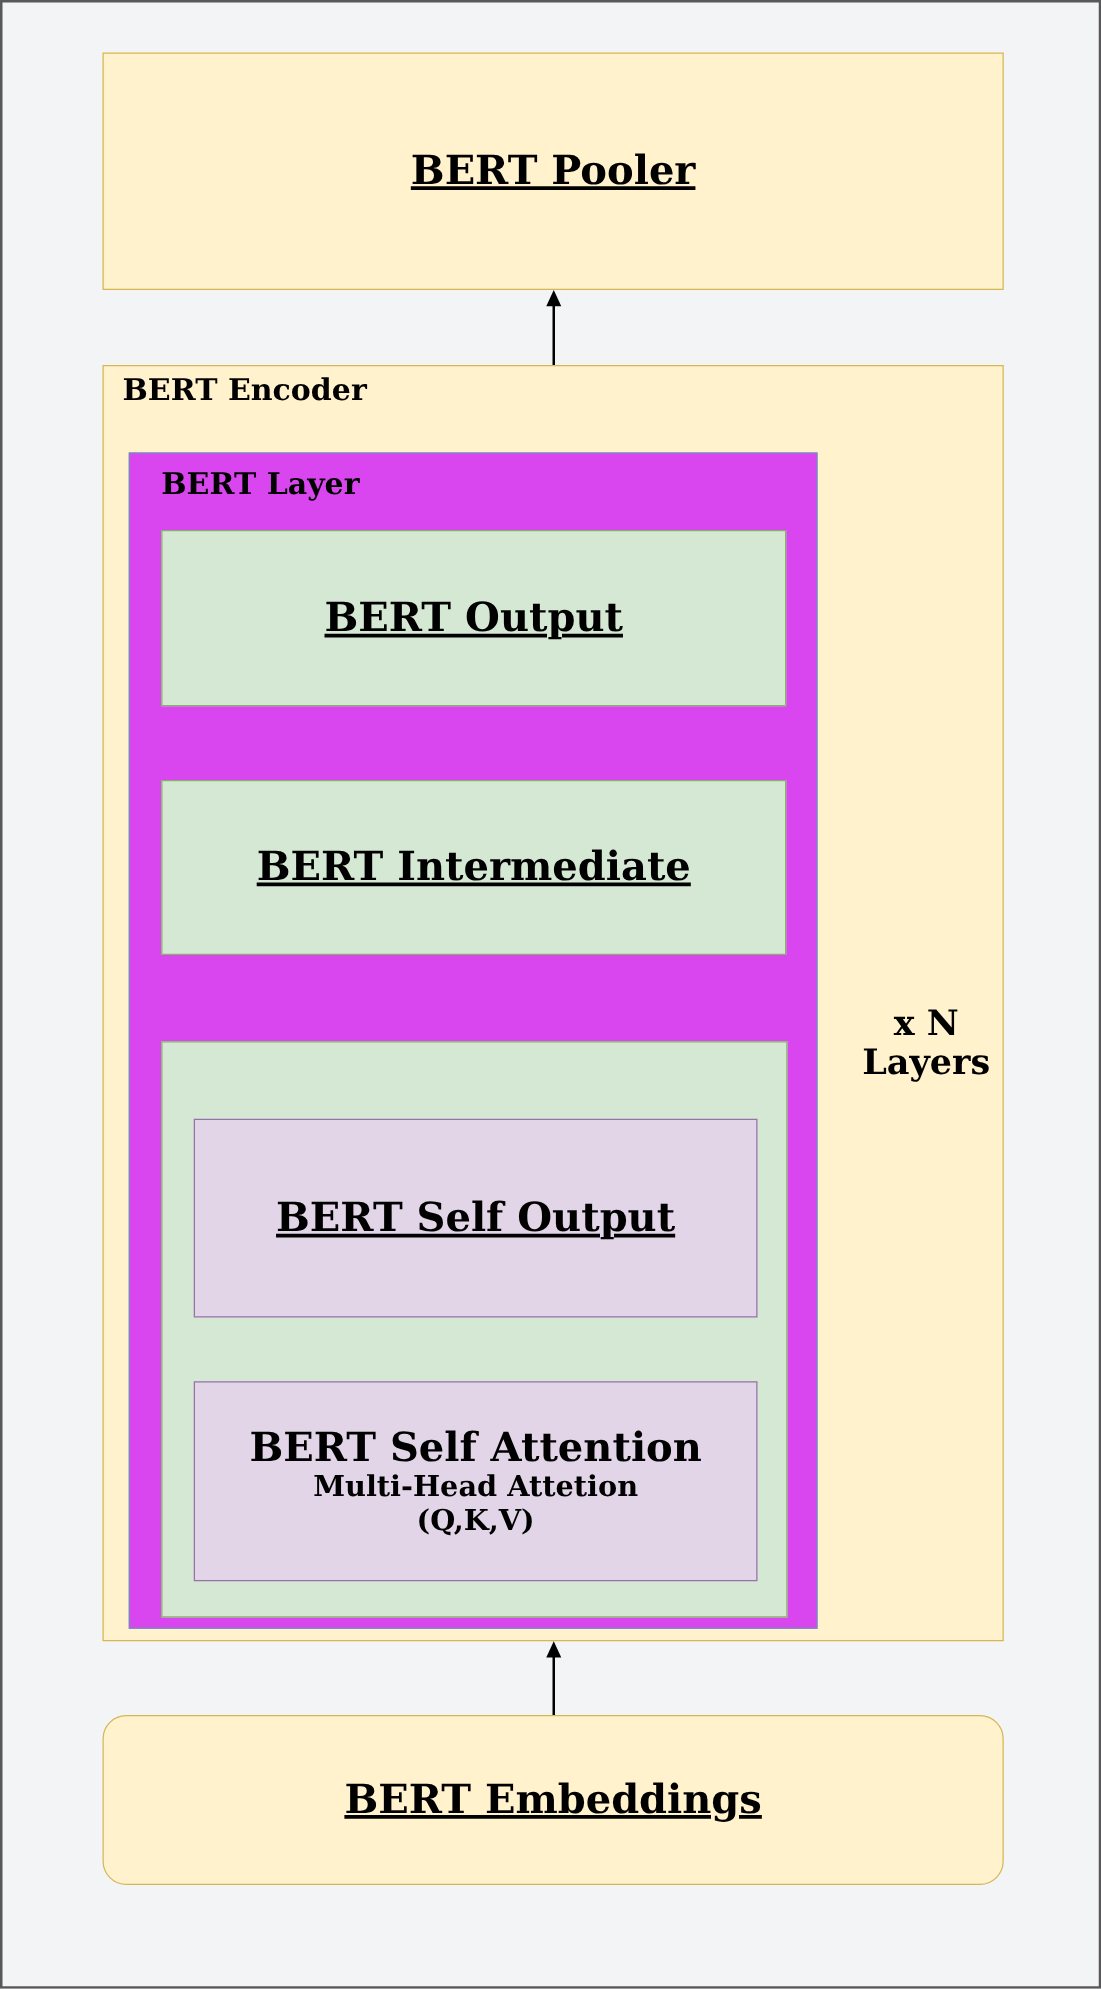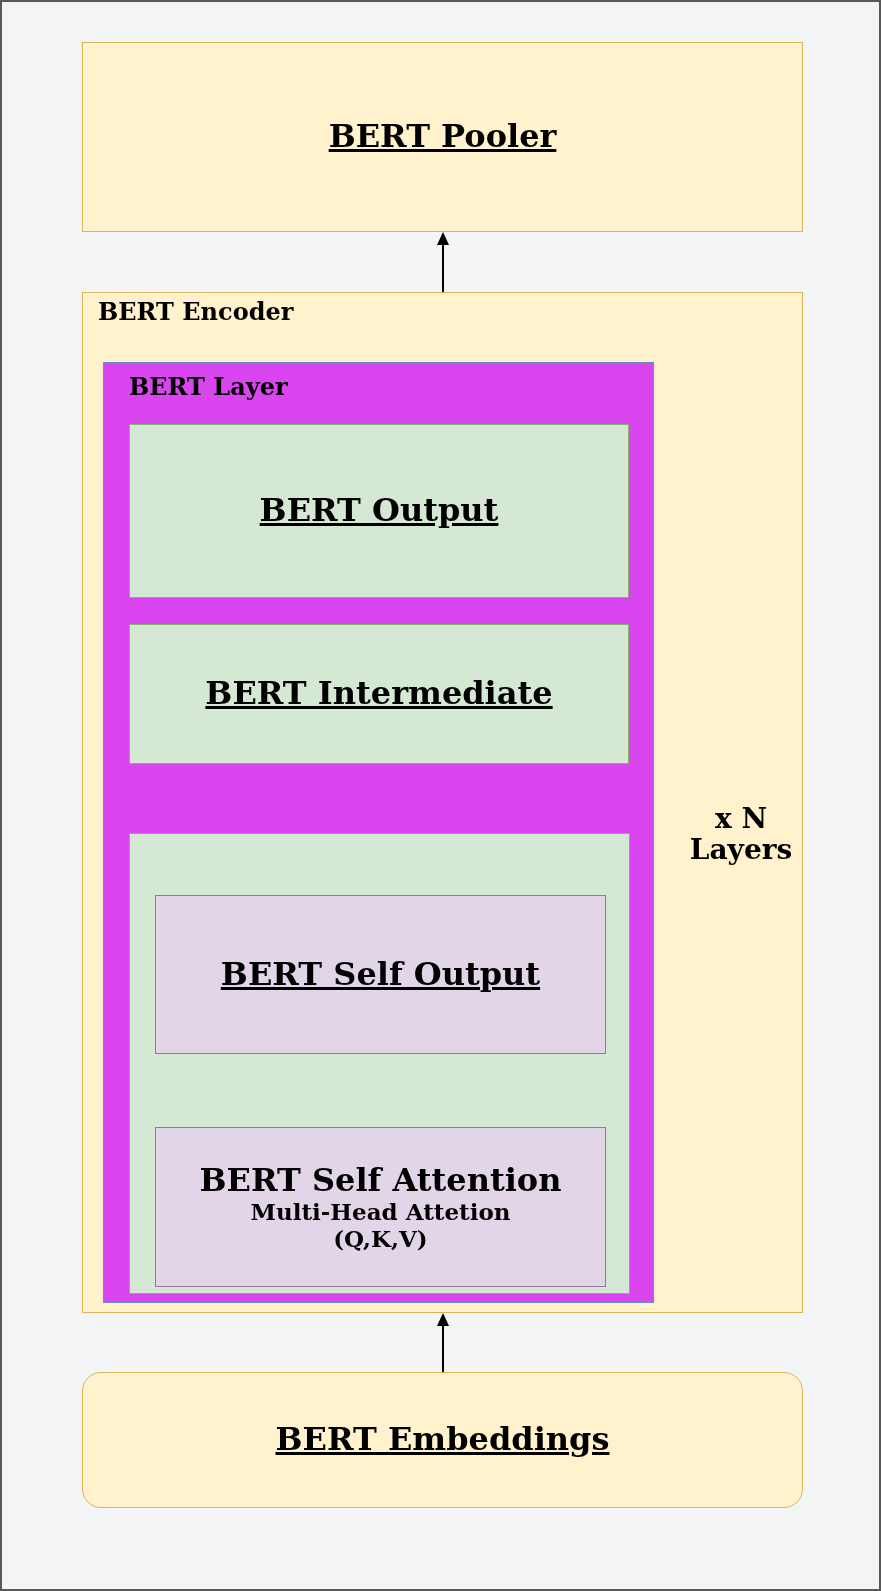--- a/index.html
+++ b/index.html
@@ -58,32 +58,31 @@
   }
   
   #pooler { left: 80px; top: 40px; width: 721px; height: 190px; }
   
   #encoder { left: 80px; top: 290px; width: 721px; height: 1021px; }
   #encoder-label { left: 15px; top: 7px; }
   
   #layer { left: 100px; top: 359px; width: 551px; height: 941px; }
   #layer-label { left: 25px; top: 12px; }
   
-  #output { left: 125px; top: 420px; width: 500px; height: 174px; }
+  #output { left: 125px; top: 420px; width: 500px; height: 141px; }
   #intermediate { left: 125px; top: 620px; width: 500px; height: 140px; }
   #attention { left: 125px; top: 829px; width: 501px; height: 461px; }
   #attention-label { left: 26px; top: 9px; }
   
   #self-output { left: 150px; top: 890px; width: 451px; height: 159px; }
   #self-attention {
     left: 150px; top: 1100px; width: 451px; height: 160px;
     display: flex; flex-direction: column;
     align-items: center; justify-content: center;
     text-align: center;
-    margin-top: 22px;
   }
   .sa-main { font-size: 32px; line-height: 36px; }
   .sa-sub  { font-size: 23px; line-height: 27px; }
   
   #xn-layers {
     position: absolute;
     left: 651px; top: 800px; width: 150px;
     text-align: center;
     font-size: 28px;
     line-height: 31px;

